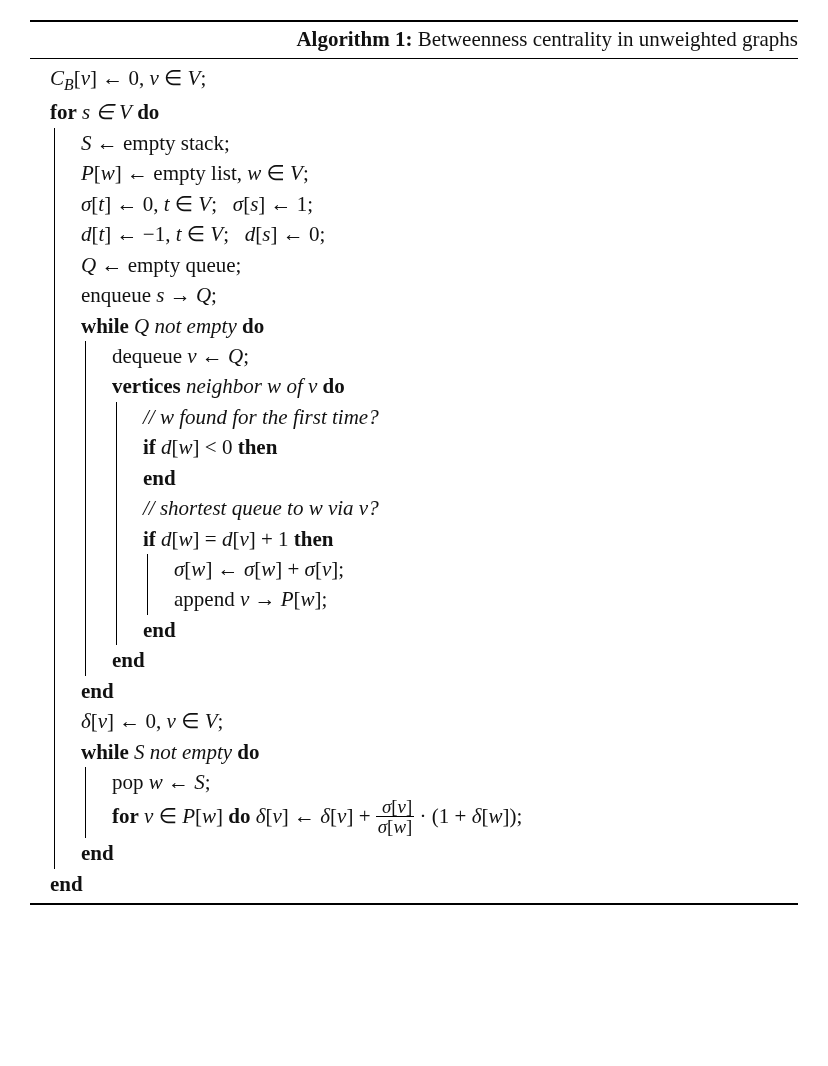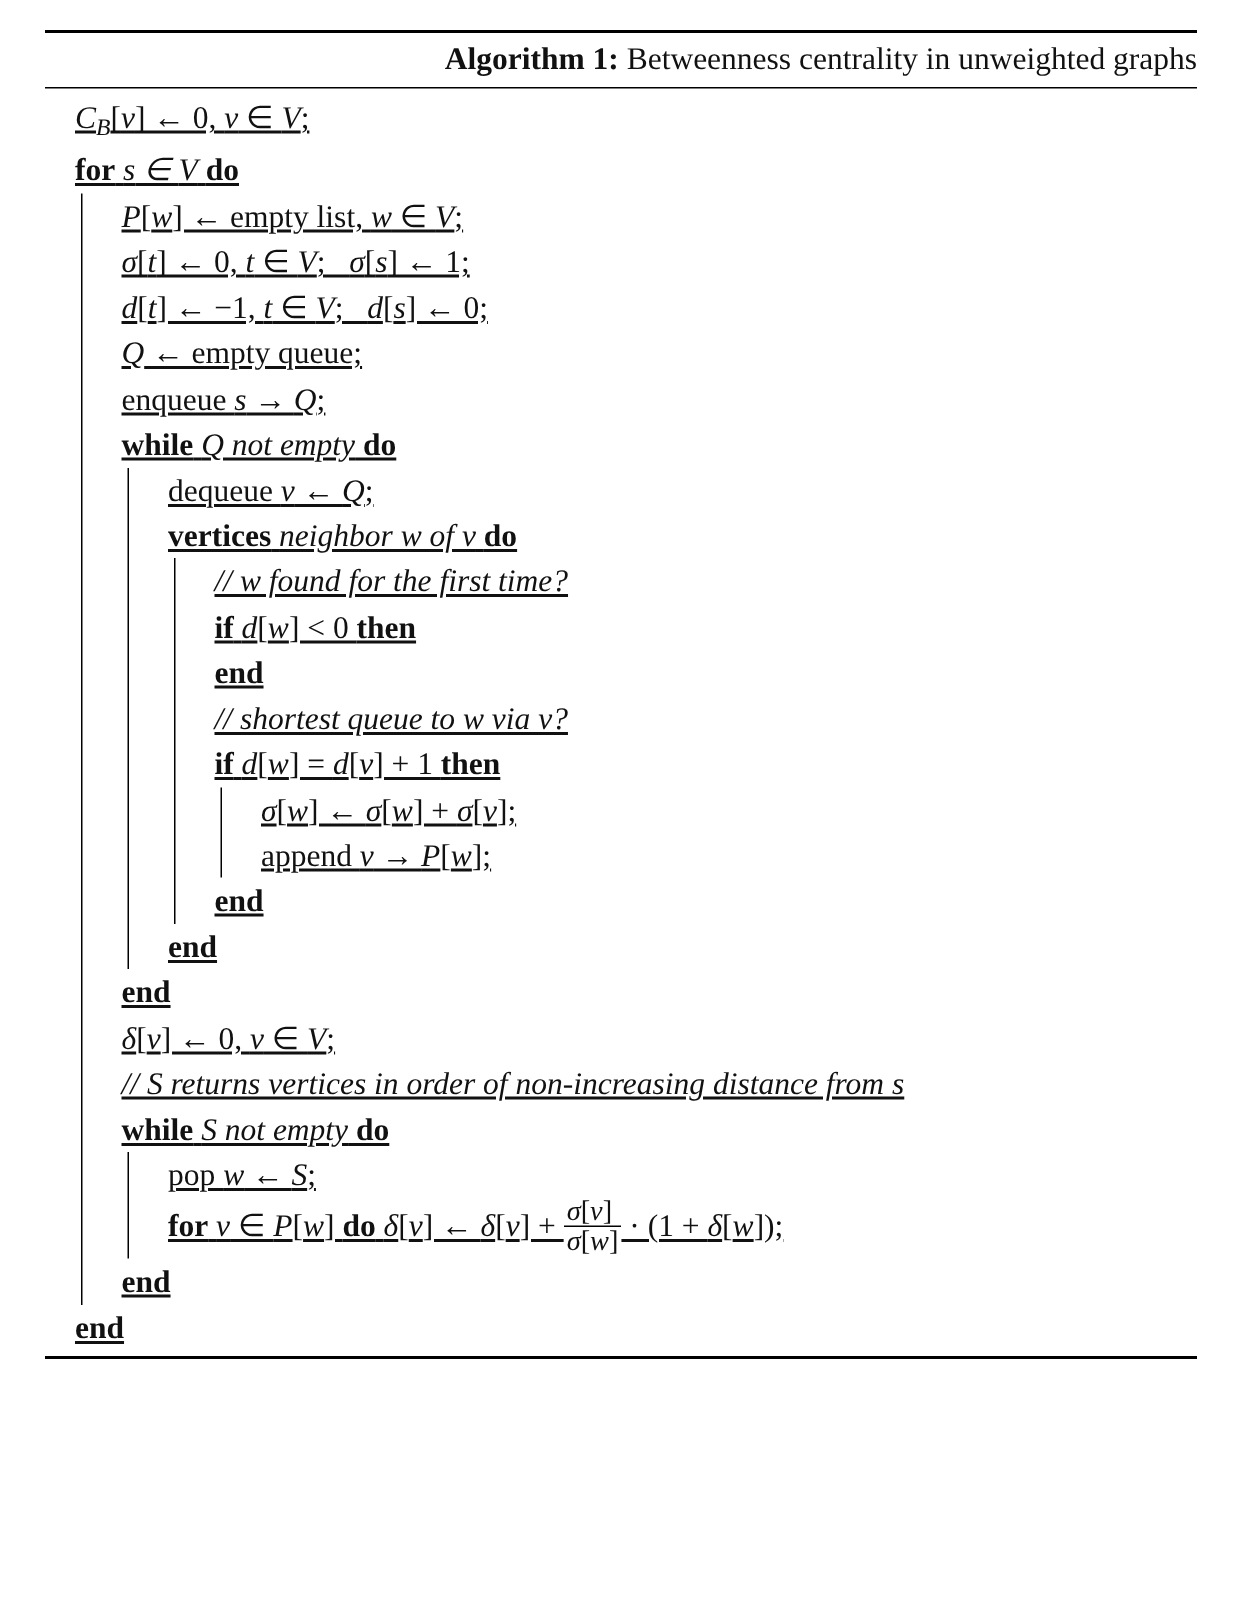--- a/index.html
+++ b/index.html
@@ -25,25 +25,25 @@
     padding: 4px 0 4px 20px;
   }
   .kw { font-weight: bold; }
   .it { font-style: italic; }
   .com { font-style: italic; }
   .blk {
     border-left: 1.2px solid #000;
     margin-left: 4px;
     padding-left: 26px;
   }
-  .line { margin: 0; padding: 0; text-decoration: underline; }
+  .line { margin: 0; padding: 0; }
   .frac {
     display: inline-block;
     vertical-align: middle;
-    text-align: left;
+    text-align: right;
     font-size: 0.9em;
     line-height: 1.05;
     position: relative;
     top: -1px;
   }
   .frac .num { display:block; border-bottom: 1px solid #000; padding: 0 2px; }
   .frac .den { display:block; padding: 0 2px; }
   sub { font-size: 0.75em; }
 </style>
 </head>
@@ -53,20 +53,21 @@
   <div class="algo-title">
     <span class="kw">Algorithm 1:</span>
     <span>Betweenness centrality in unweighted graphs</span>
   </div>
   <div class="algo-body">
 
     <div class="line"><span class="it">C<sub>B</sub></span>[<span class="it">v</span>] ← 0, <span class="it">v</span> ∈ <span class="it">V</span>;</div>
 
     <div class="line"><span class="kw">for</span> <span class="it"><span>s</span> ∈ <span>V</span></span> <span class="kw">do</span></div>
     <div class="blk">
+      <div class="line"><span class="it">S</span> ← empty stack;</div>
       <div class="line"><span class="it">P</span>[<span class="it">w</span>] ← empty list, <span class="it">w</span> ∈ <span class="it">V</span>;</div>
       <div class="line"><span class="it">σ</span>[<span class="it">t</span>] ← 0, <span class="it">t</span> ∈ <span class="it">V</span>;&nbsp;&nbsp;&nbsp;<span class="it">σ</span>[<span class="it">s</span>] ← 1;</div>
       <div class="line"><span class="it">d</span>[<span class="it">t</span>] ← −1, <span class="it">t</span> ∈ <span class="it">V</span>;&nbsp;&nbsp;&nbsp;<span class="it">d</span>[<span class="it">s</span>] ← 0;</div>
       <div class="line"><span class="it">Q</span> ← empty queue;</div>
       <div class="line">enqueue <span class="it">s</span> → <span class="it">Q</span>;</div>
 
       <div class="line"><span class="kw">while</span> <span class="it">Q not empty</span> <span class="kw">do</span></div>
       <div class="blk">
         <div class="line">dequeue <span class="it">v</span> ← <span class="it">Q</span>;</div>
 
@@ -82,21 +83,20 @@
             <div class="line"><span class="it">σ</span>[<span class="it">w</span>] ← <span class="it">σ</span>[<span class="it">w</span>] + <span class="it">σ</span>[<span class="it">v</span>];</div>
             <div class="line">append <span class="it">v</span> → <span class="it">P</span>[<span class="it">w</span>];</div>
           </div>
           <div class="line kw">end</div>
         </div>
         <div class="line kw">end</div>
       </div>
       <div class="line kw">end</div>
 
       <div class="line"><span class="it">δ</span>[<span class="it">v</span>] ← 0, <span class="it">v</span> ∈ <span class="it">V</span>;</div>
-      <div class="line com">// S returns vertices in order of non-increasing distance from s</div>
 
       <div class="line"><span class="kw">while</span> <span class="it">S not empty</span> <span class="kw">do</span></div>
       <div class="blk">
         <div class="line">pop <span class="it">w</span> ← <span class="it">S</span>;</div>
         <div class="line">
           <span class="kw">for</span> <span class="it">v</span> ∈ <span class="it">P</span>[<span class="it">w</span>] <span class="kw">do</span>
           <span class="it">δ</span>[<span class="it">v</span>] ← <span class="it">δ</span>[<span class="it">v</span>] +
           <span class="frac"><span class="num"><span class="it">σ</span>[<span class="it">v</span>]</span><span class="den"><span class="it">σ</span>[<span class="it">w</span>]</span></span>
           · (1 + <span class="it">δ</span>[<span class="it">w</span>]);
         </div>

